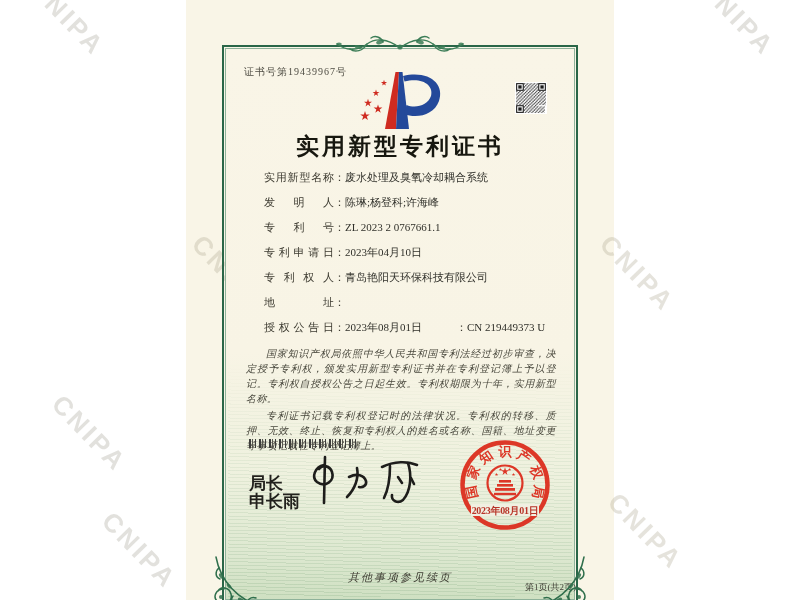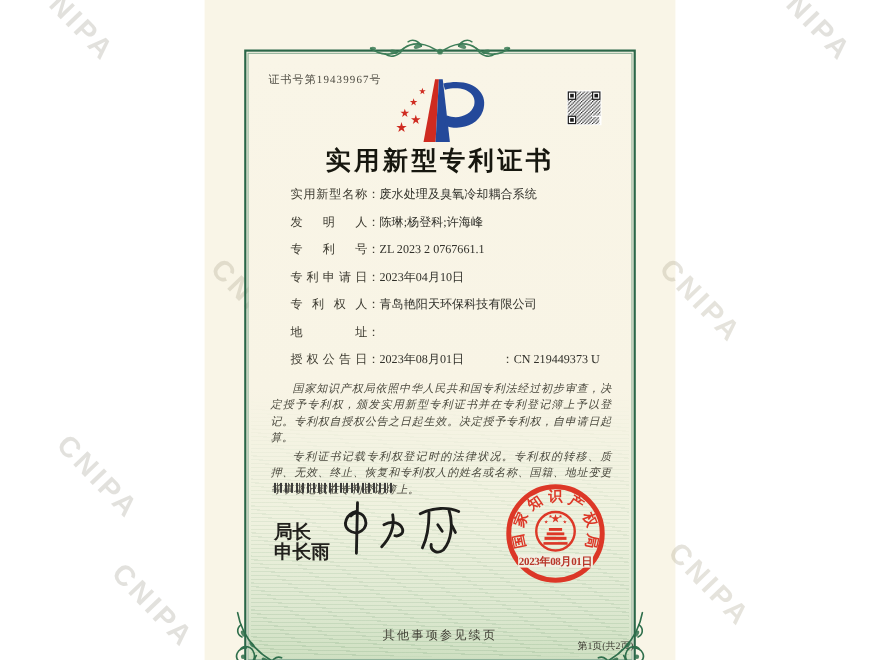--- a/index.html
+++ b/index.html
@@ -70,21 +70,21 @@
     background:
       repeating-linear-gradient(90deg,#3d3d3b 0 2px,transparent 2px 3px,#57554f 3px 4px,transparent 4px 6px,#3d3d3b 6px 7px,transparent 7px 10px);
   }
   .officer{position:absolute;left:25px;top:428px;font-family:"Liberation Sans","DejaVu Sans",sans-serif;font-weight:bold;font-size:17px;color:#22211d;line-height:18px;}
   .signature{position:absolute;left:80px;top:404px;}
   .seal{position:absolute;left:234px;top:391px;width:94px;height:94px;z-index:7;}
   .seal-char{font-size:13px;font-weight:bold;fill:#dc2a1a;font-family:"Liberation Serif",serif;}
   .page-num{position:absolute;left:0;right:0;bottom:7px;text-align:right;font-size:9px;color:#3f3e35;}
   .cont-note{
     position:absolute;left:0;right:0;top:570px;text-align:center;z-index:5;
-    font-size:11px;color:#3e3d33;letter-spacing:2px;
+    font-size:11px;font-style:italic;color:#3e3d33;letter-spacing:2px;
   }
 </style>
 </head>
 <body>
 
 <div class="paper"></div>
 
 <div class="wm outside" style="left:20px;top:2px">CNIPA</div>
 <div class="wm outside" style="left:690px;top:2px">CNIPA</div>
 <div class="wm" style="left:298px;top:80px">CNIPA</div>
@@ -240,21 +240,21 @@
           <span class="fcolon">：</span>
         <span class="fvalue">2023年08月01日</span>
         <span class="fgroup2">
             <span class="fcolon">：</span>
           <span class="fvalue">CN 219449373 U</span>
         </span>
       </div>
     </div>
 
     <div class="paras">
-      <p>国家知识产权局依照中华人民共和国专利法经过初步审查，决定授予专利权，颁发实用新型专利证书并在专利登记簿上予以登记。专利权自授权公告之日起生效。决定授予专利权，自申请日起算。</p>
+      <p>国家知识产权局依照中华人民共和国专利法经过初步审查，决定授予专利权，颁发实用新型专利证书并在专利登记簿上予以登记。专利权自授权公告之日起生效。专利权期限为十年，实用新型名称。</p>
       <p>专利证书记载专利权登记时的法律状况。专利权的转移、质押、无效、终止、恢复和专利权人的姓名或名称、国籍、地址变更等事项记载在专利登记簿上。</p>
     </div>
 
     <div class="barcode"></div>
 
     <div class="officer">
       <div>局长</div>
       <div>申长雨</div>
     </div>
 

